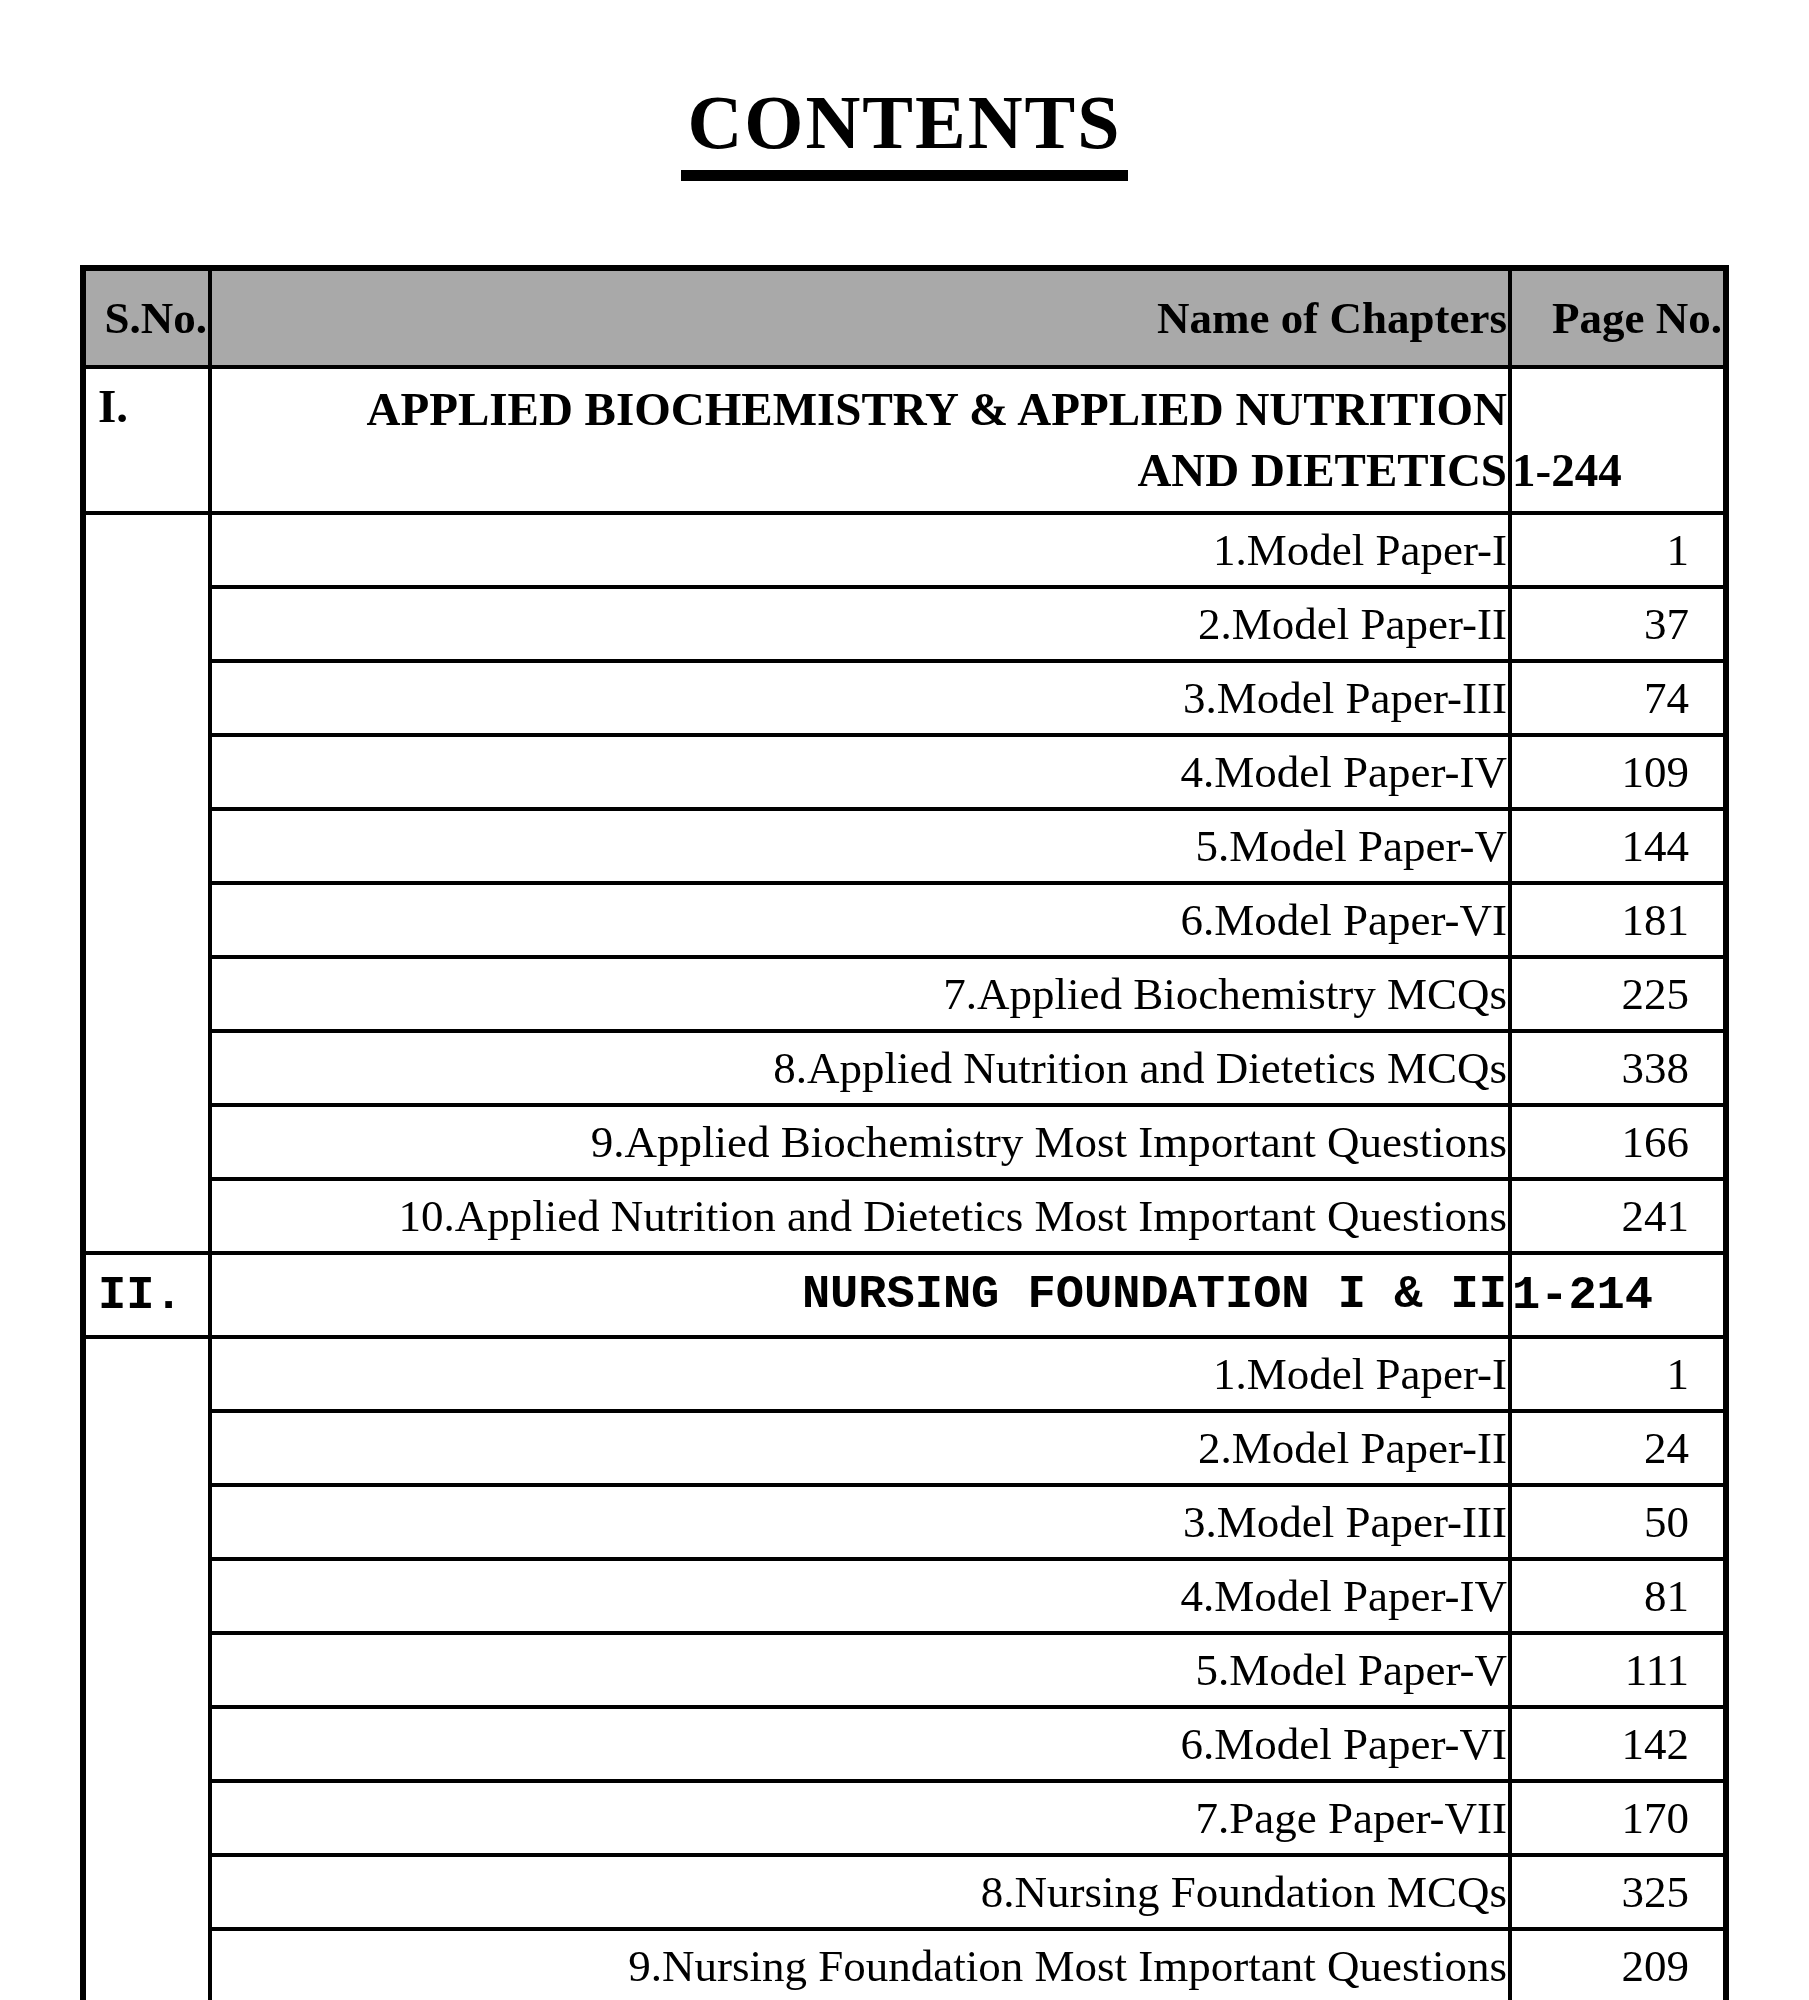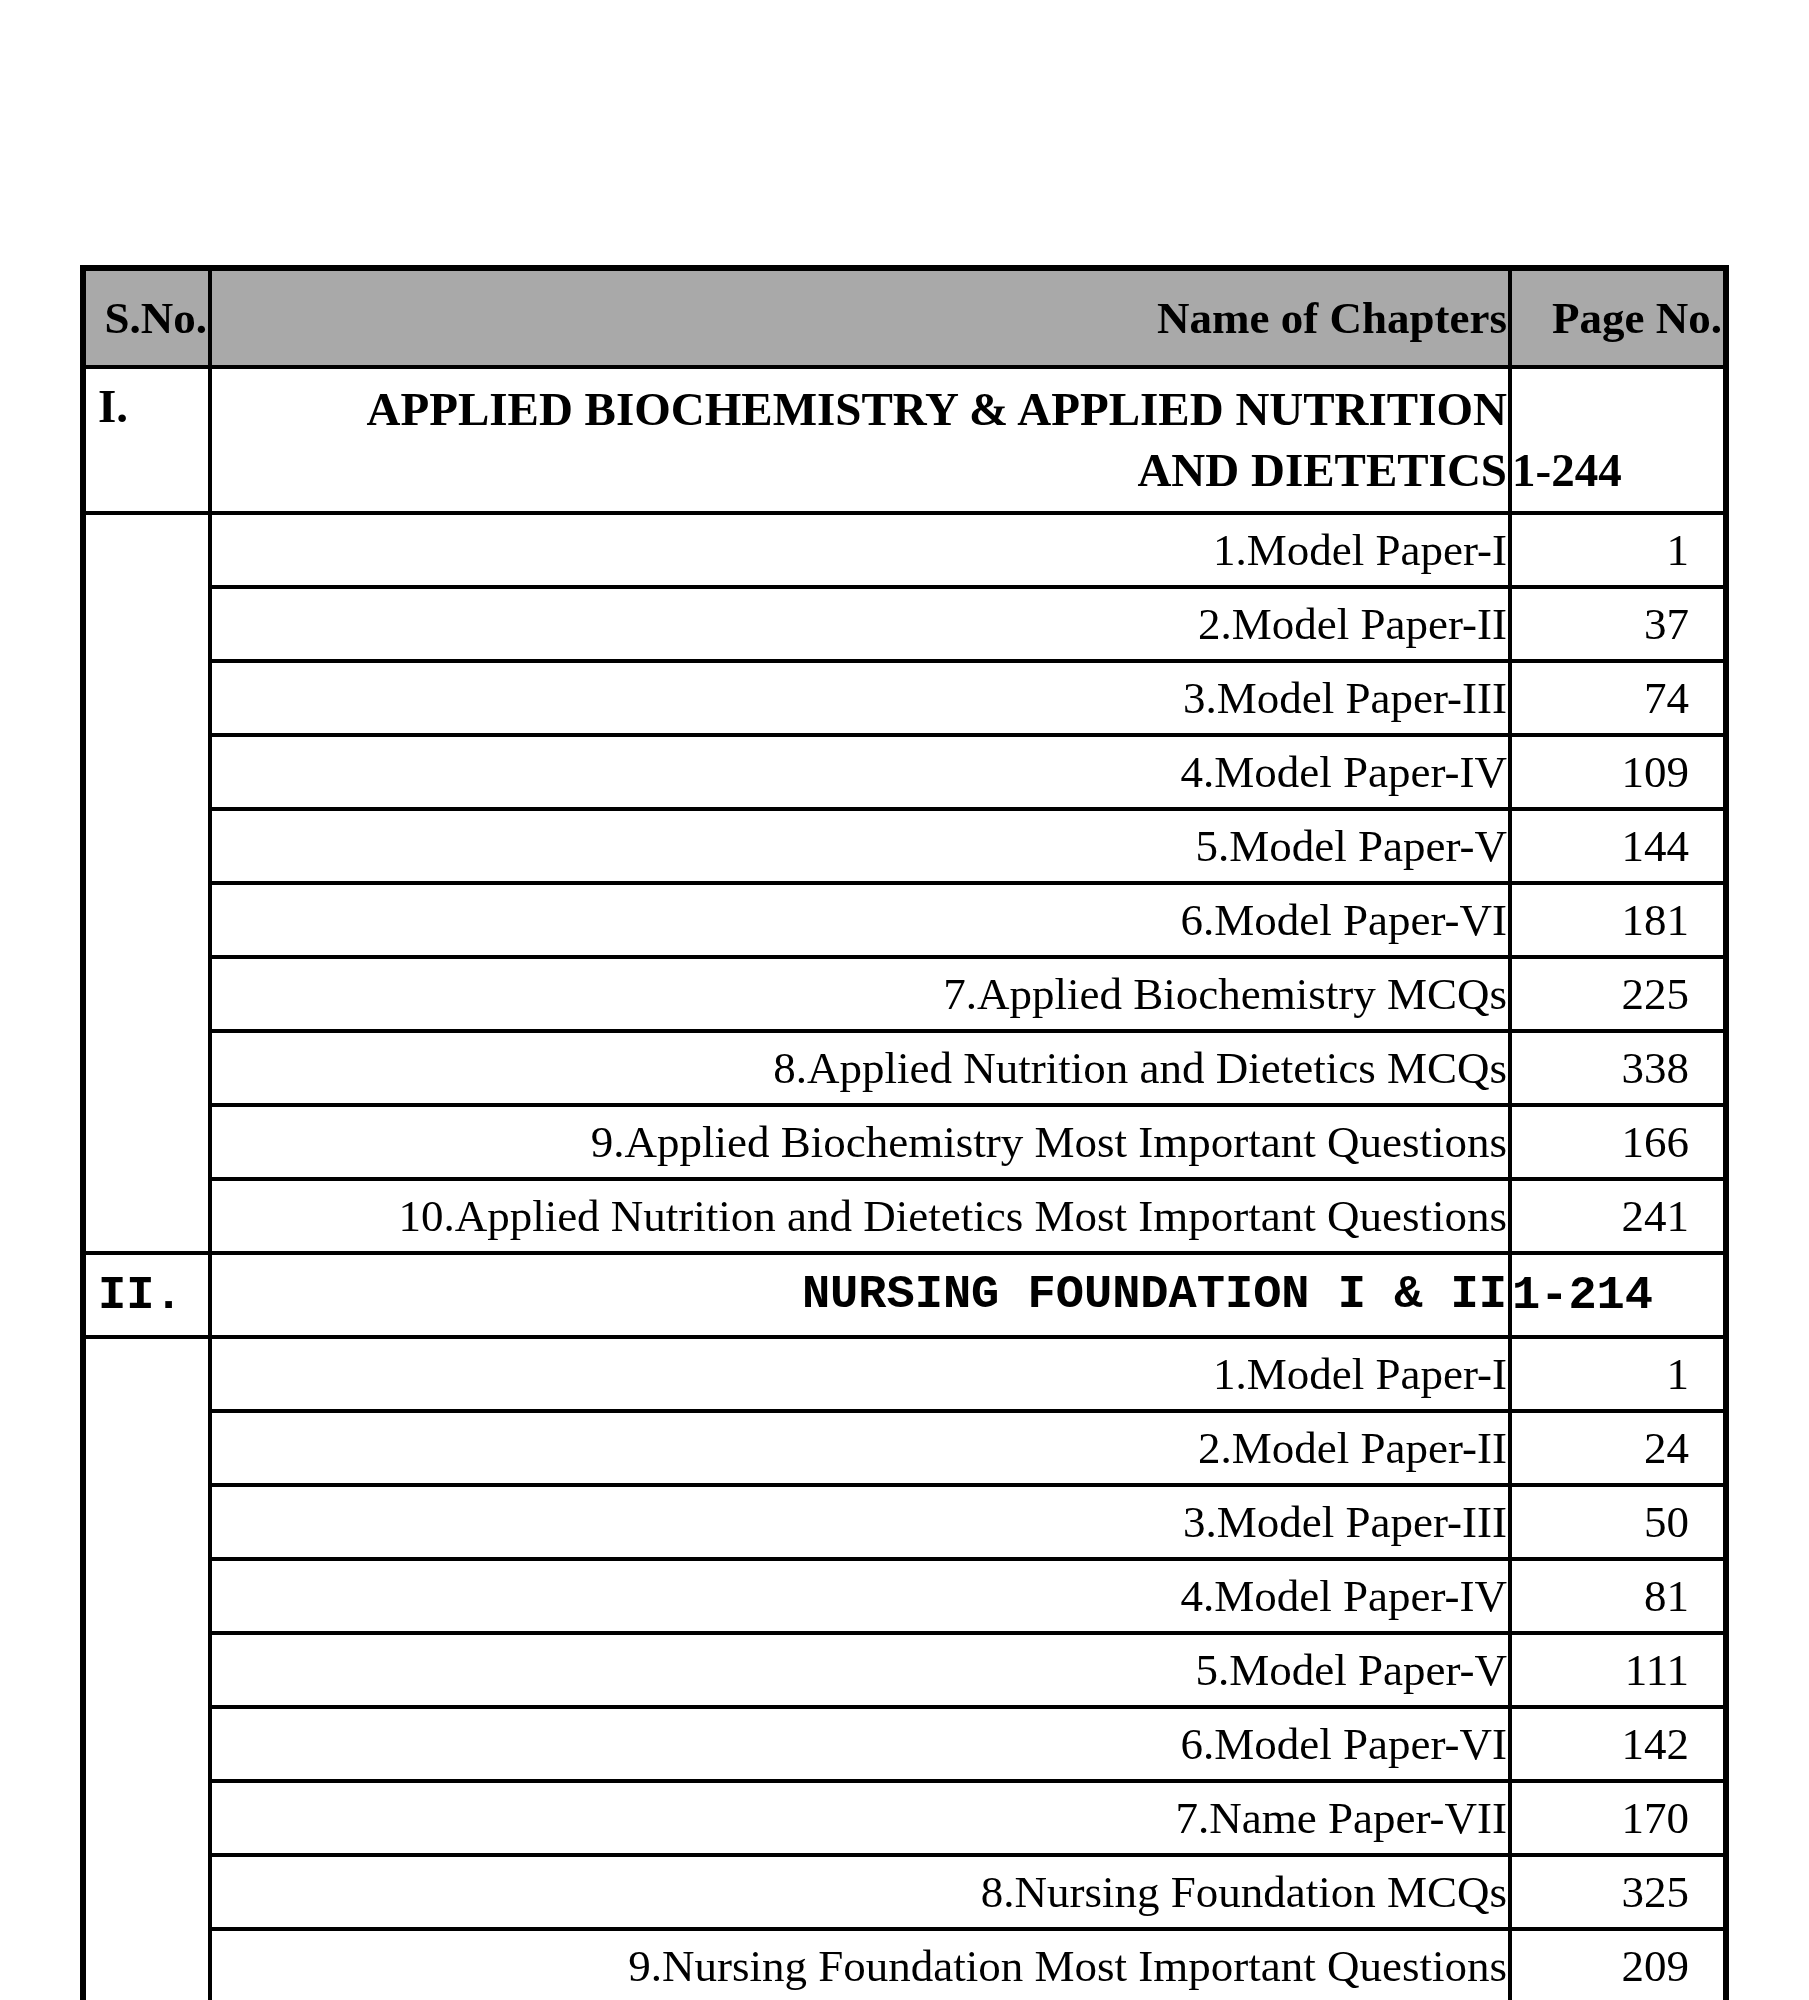--- a/index.html
+++ b/index.html
@@ -94,20 +94,23 @@
     text-align: right;
     padding-right: 34px;
   }
   .spacer-cell { background: #ffffff; }
 </style>
 </head>
 <body>
 
 <div class="page">
 
+  <div class="title-wrap">
+    <span class="title-text">CONTENTS</span>
+  </div>
 
   <table class="toc">
     <colgroup>
       <col style="width:127px">
       <col style="width:1300px">
       <col style="width:216px">
     </colgroup>
     <thead>
       <tr>
         <th>S.No.</th>
@@ -187,21 +190,21 @@
         </tr>
         <tr class="chapter-row">
           <td class="item-cell"><span class="item-num">5.</span><span class="item-name">Model Paper-V</span></td>
           <td class="page-cell">111</td>
         </tr>
         <tr class="chapter-row">
           <td class="item-cell"><span class="item-num">6.</span><span class="item-name">Model Paper-VI</span></td>
           <td class="page-cell">142</td>
         </tr>
         <tr class="chapter-row">
-          <td class="item-cell"><span class="item-num">7.</span><span class="item-name">Name Paper-VII</span></td>
+          <td class="item-cell"><span class="item-num">7.</span><span class="item-name">Page Paper-VII</span></td>
           <td class="page-cell">170</td>
         </tr>
         <tr class="chapter-row">
           <td class="item-cell"><span class="item-num">8.</span><span class="item-name">Nursing Foundation MCQs</span></td>
           <td class="page-cell">325</td>
         </tr>
         <tr class="chapter-row">
           <td class="item-cell"><span class="item-num">9.</span><span class="item-name">Nursing Foundation Most Important Questions</span></td>
           <td class="page-cell">209</td>
         </tr>

